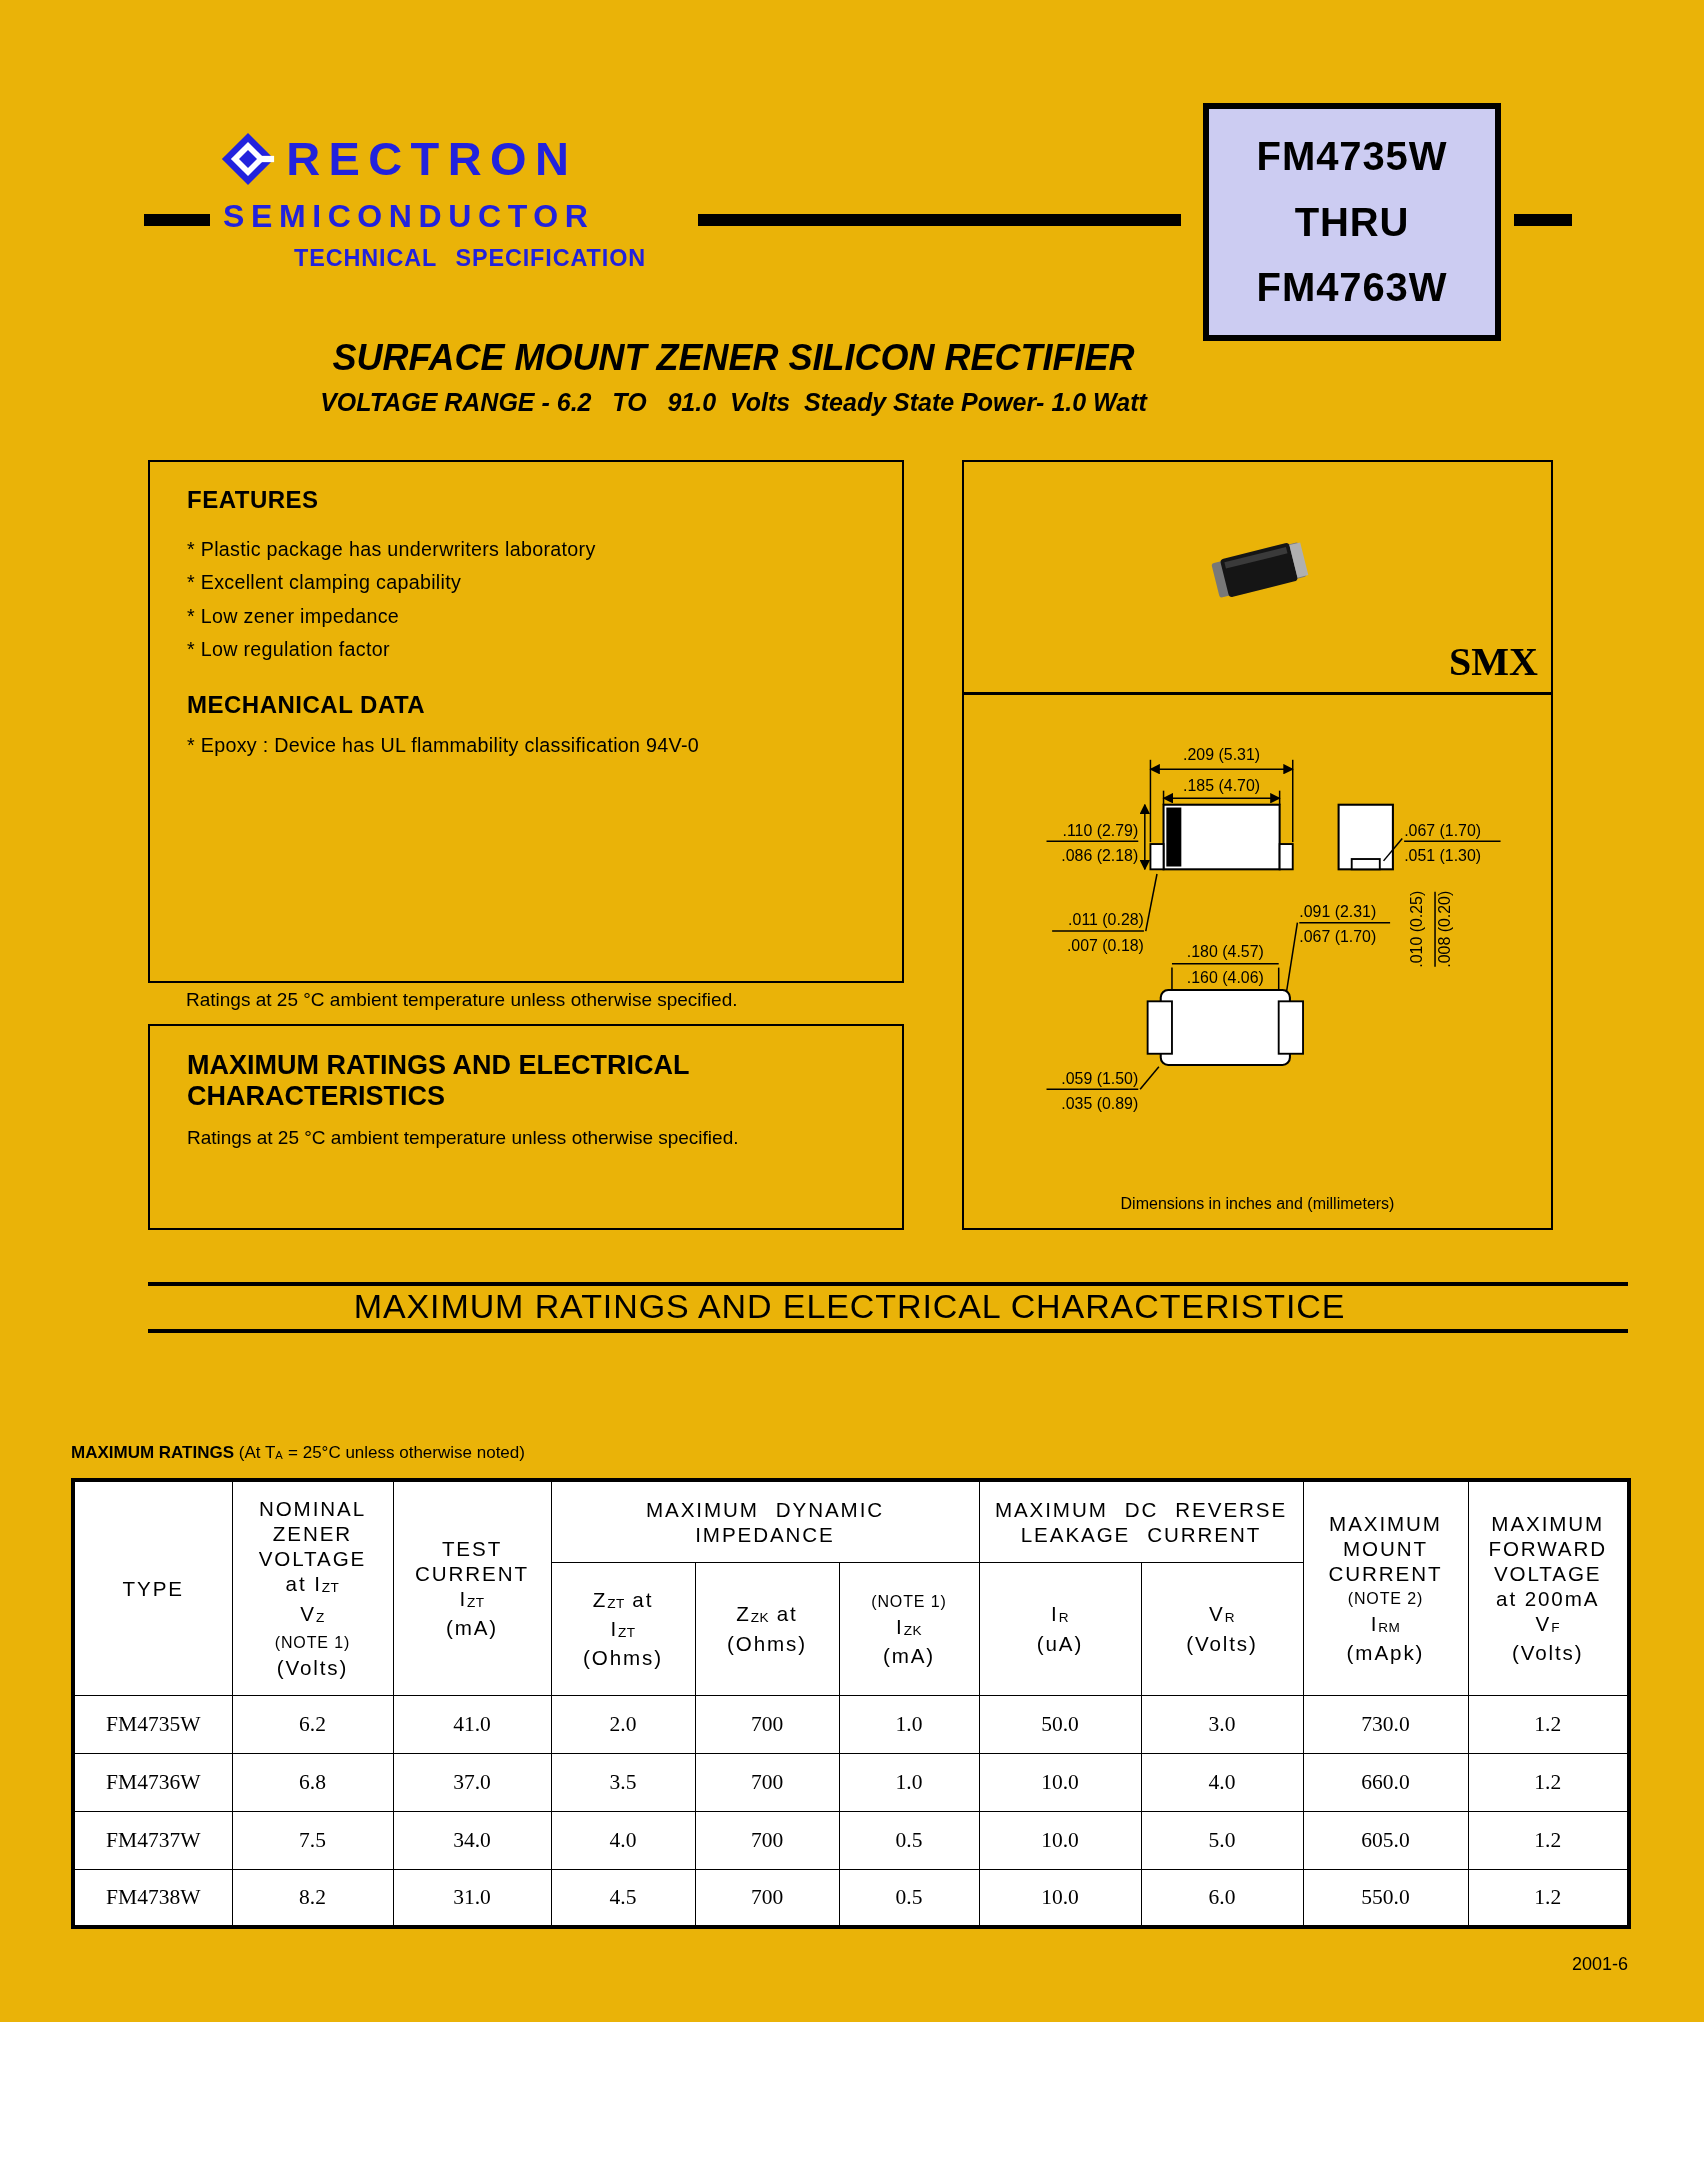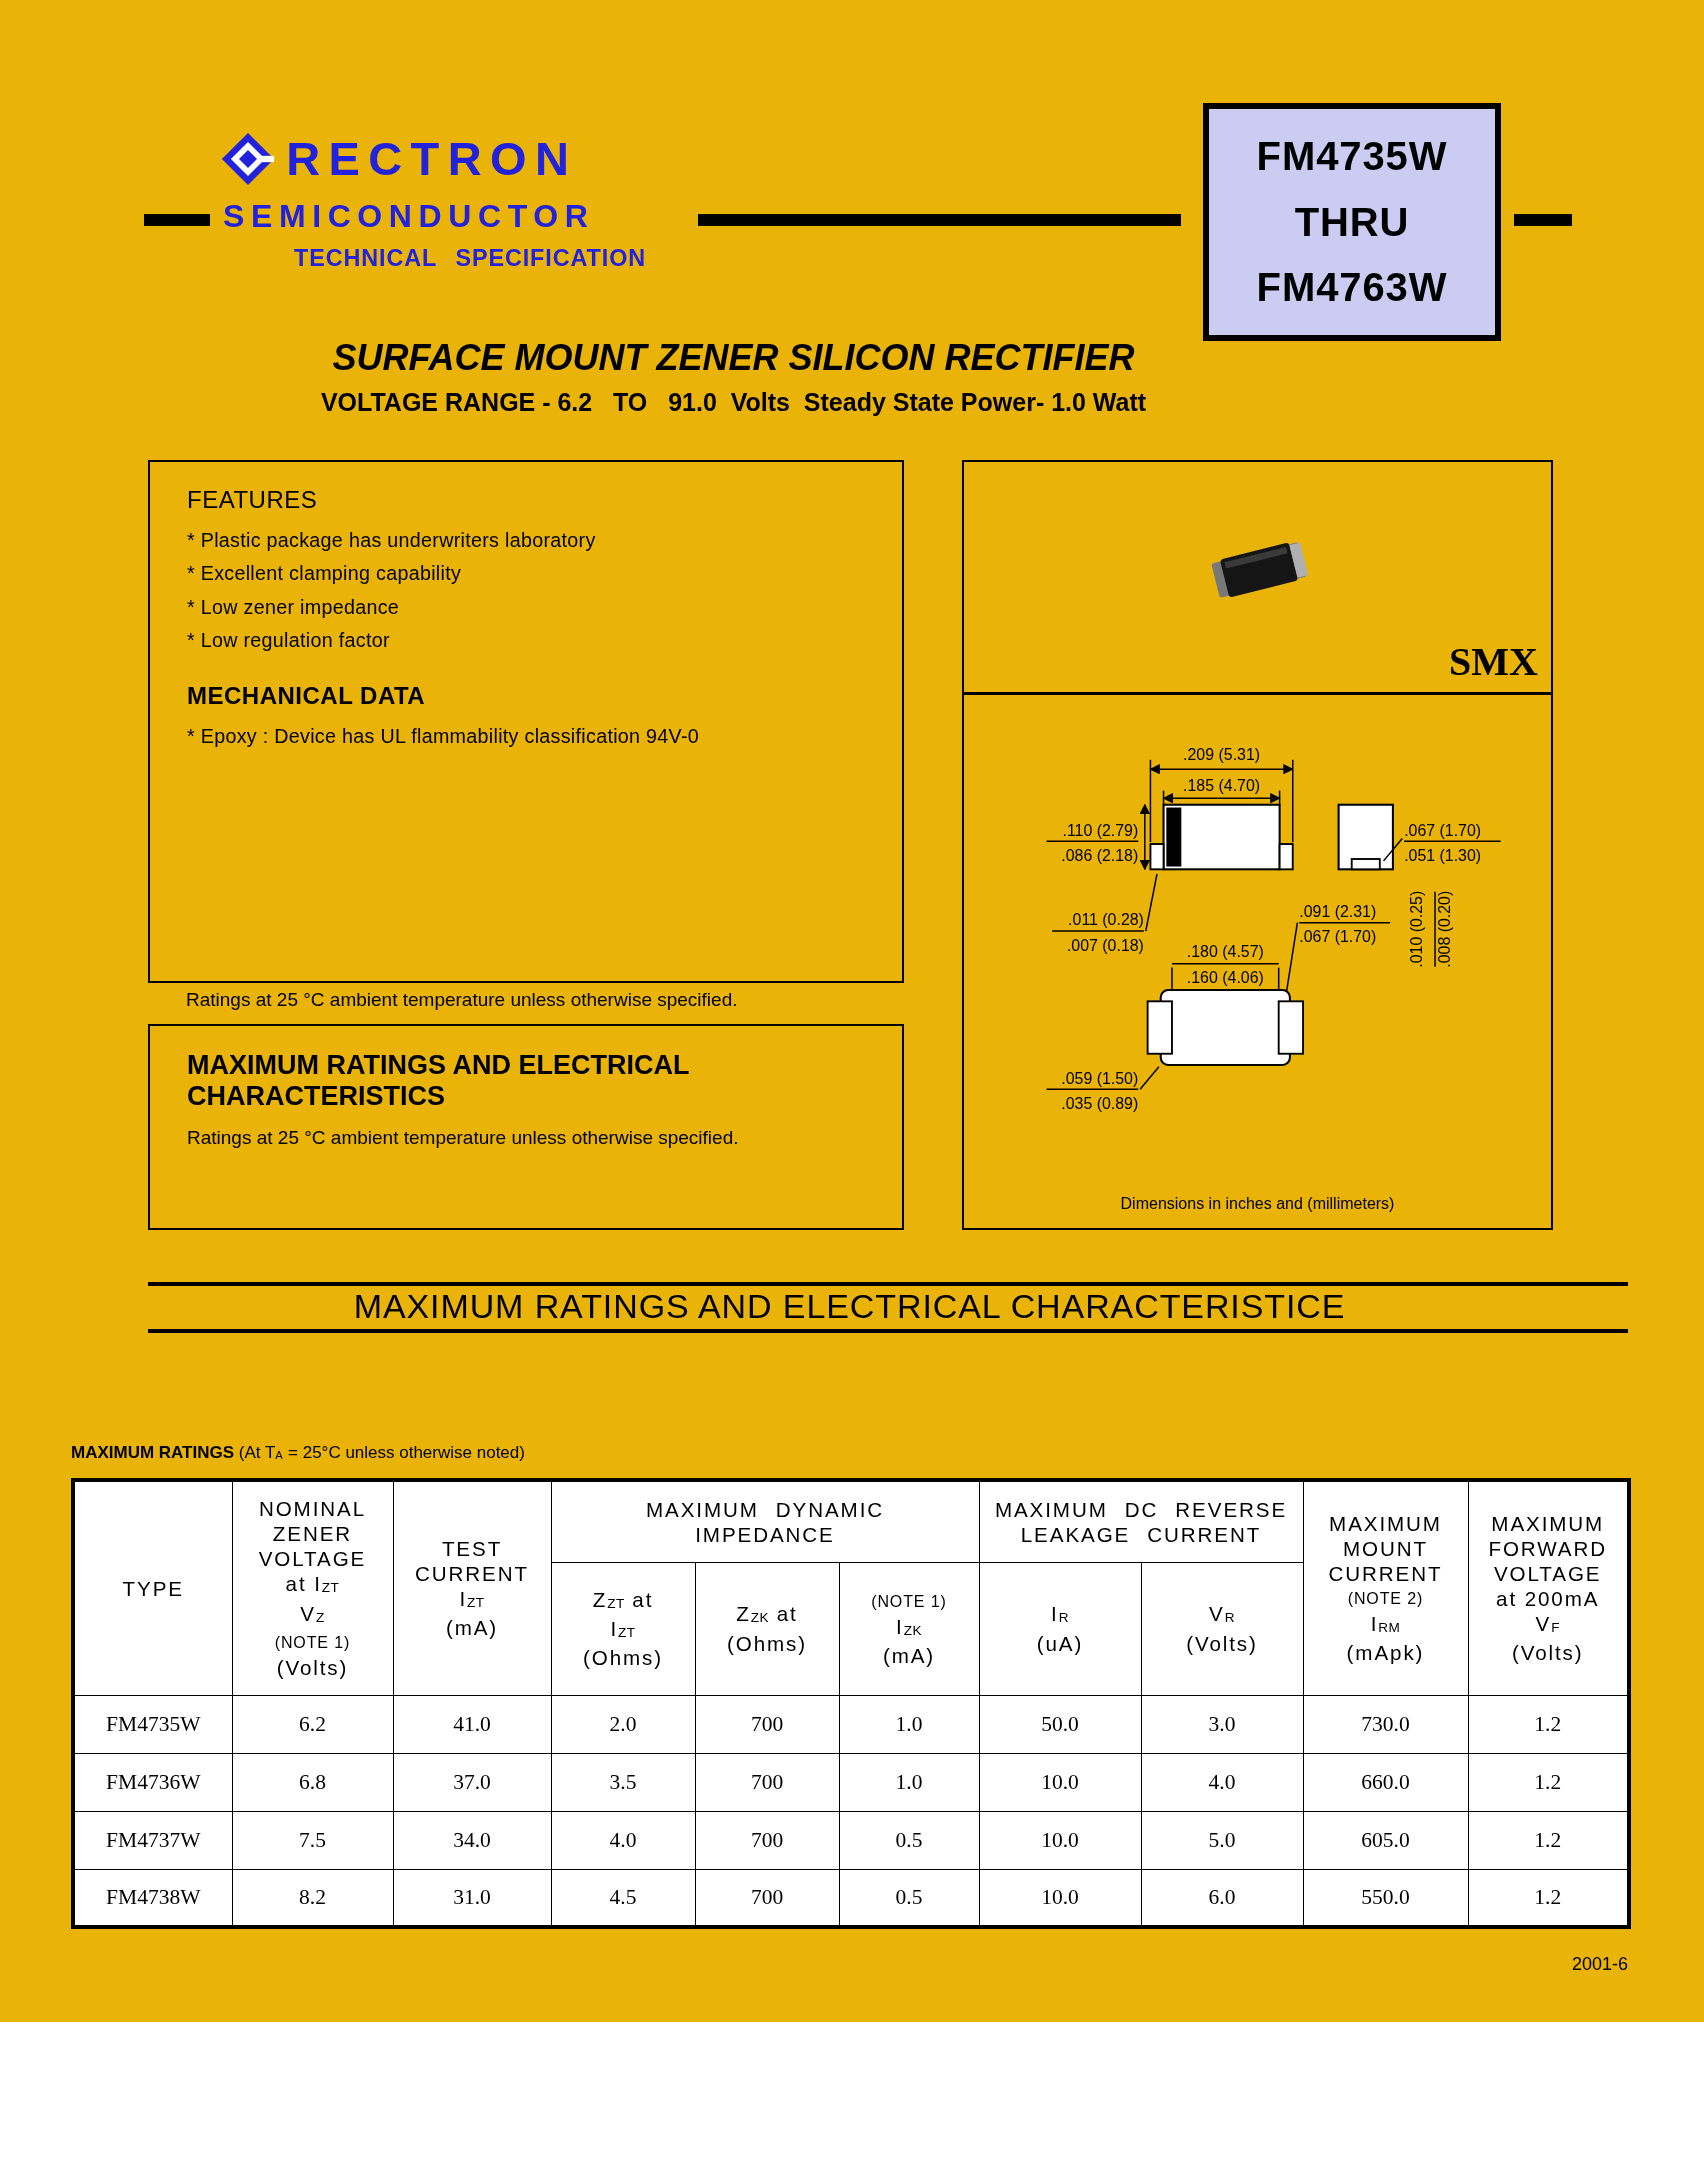--- a/index.html
+++ b/index.html
@@ -17,25 +17,25 @@
   .logo-mark { width:54px; height:54px; display:block; }
   .brand-name { font-size:47px; font-weight:bold; color:#2222dd; letter-spacing:8.4px; }
   .brand-division { position:absolute; left:223px; top:198px; font-size:32px; font-weight:bold; color:#2222dd; letter-spacing:6.6px; }
   .brand-tagline { position:absolute; left:294px; top:245px; font-size:23.4px; font-weight:bold; color:#2222dd; letter-spacing:0.9px; word-spacing:11.2px; }
 
   .part-box { position:absolute; left:1203px; top:103px; width:298px; height:238px; background:#ccccf2; border:6.6px solid #000;
               display:flex; flex-direction:column; justify-content:center; align-items:center; row-gap:20.6px; }
   .part-box .pn { font-size:40px; font-weight:bold; letter-spacing:0.9px; }
 
   .doc-title    { position:absolute; left:0; top:337px; width:1467px; text-align:center; font-size:36px; font-weight:bold; font-style:italic; }
-  .doc-subtitle { position:absolute; left:0; top:388px; width:1467px; text-align:center; font-size:25px; font-weight:bold; white-space:pre; }
+  .doc-subtitle { position:absolute; left:0; top:388px; width:1467px; text-align:center; font-size:25px; font-weight:bold; font-style:italic; white-space:pre; }
 
   
   .features-box { position:absolute; left:148px; top:460px; width:756px; height:523px; border:2.8px solid #000; padding:24px 37px; }
-  .features-heading { font-size:24px; font-weight:normal; margin-bottom:15px; letter-spacing:0.5px; }
+  .features-heading { font-size:24px; font-weight:bold; margin-bottom:24px; letter-spacing:0.5px; }
   .feature-item { font-size:19.7px; margin-bottom:10.3px; letter-spacing:0.3px; }
   .mech-heading { font-size:24px; font-weight:bold; margin-top:30px; margin-bottom:15px; letter-spacing:0.5px; }
 
   .ratings-note-outer { position:absolute; left:186px; top:989px; font-size:19px; }
 
   .ratings-box { position:absolute; left:148px; top:1024px; width:756px; height:206px; border:2.8px solid #000; padding:24px 37px; }
   .ratings-box-heading { font-size:27px; font-weight:bold; margin-bottom:15px; }
   .ratings-box-note { font-size:19px; }
 
   

